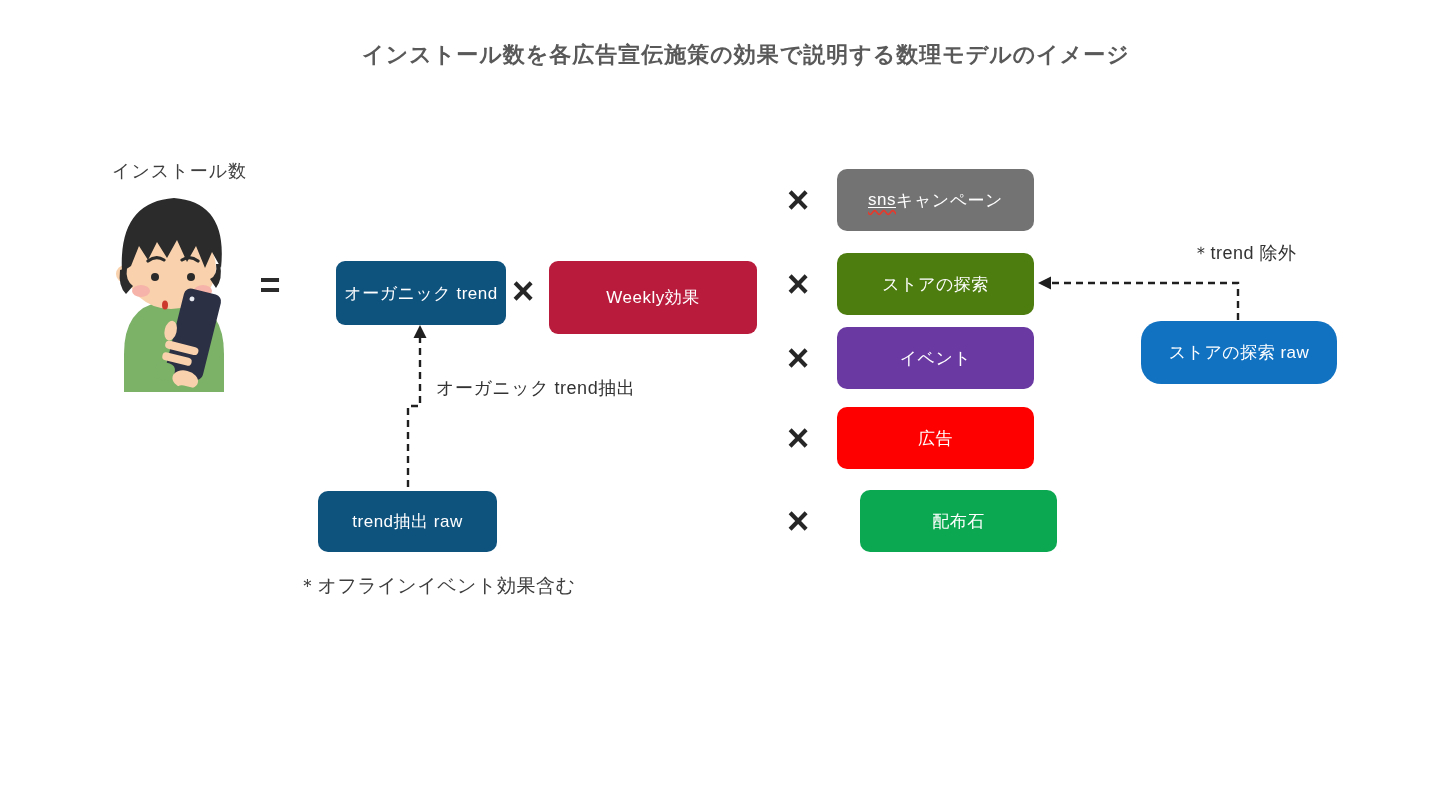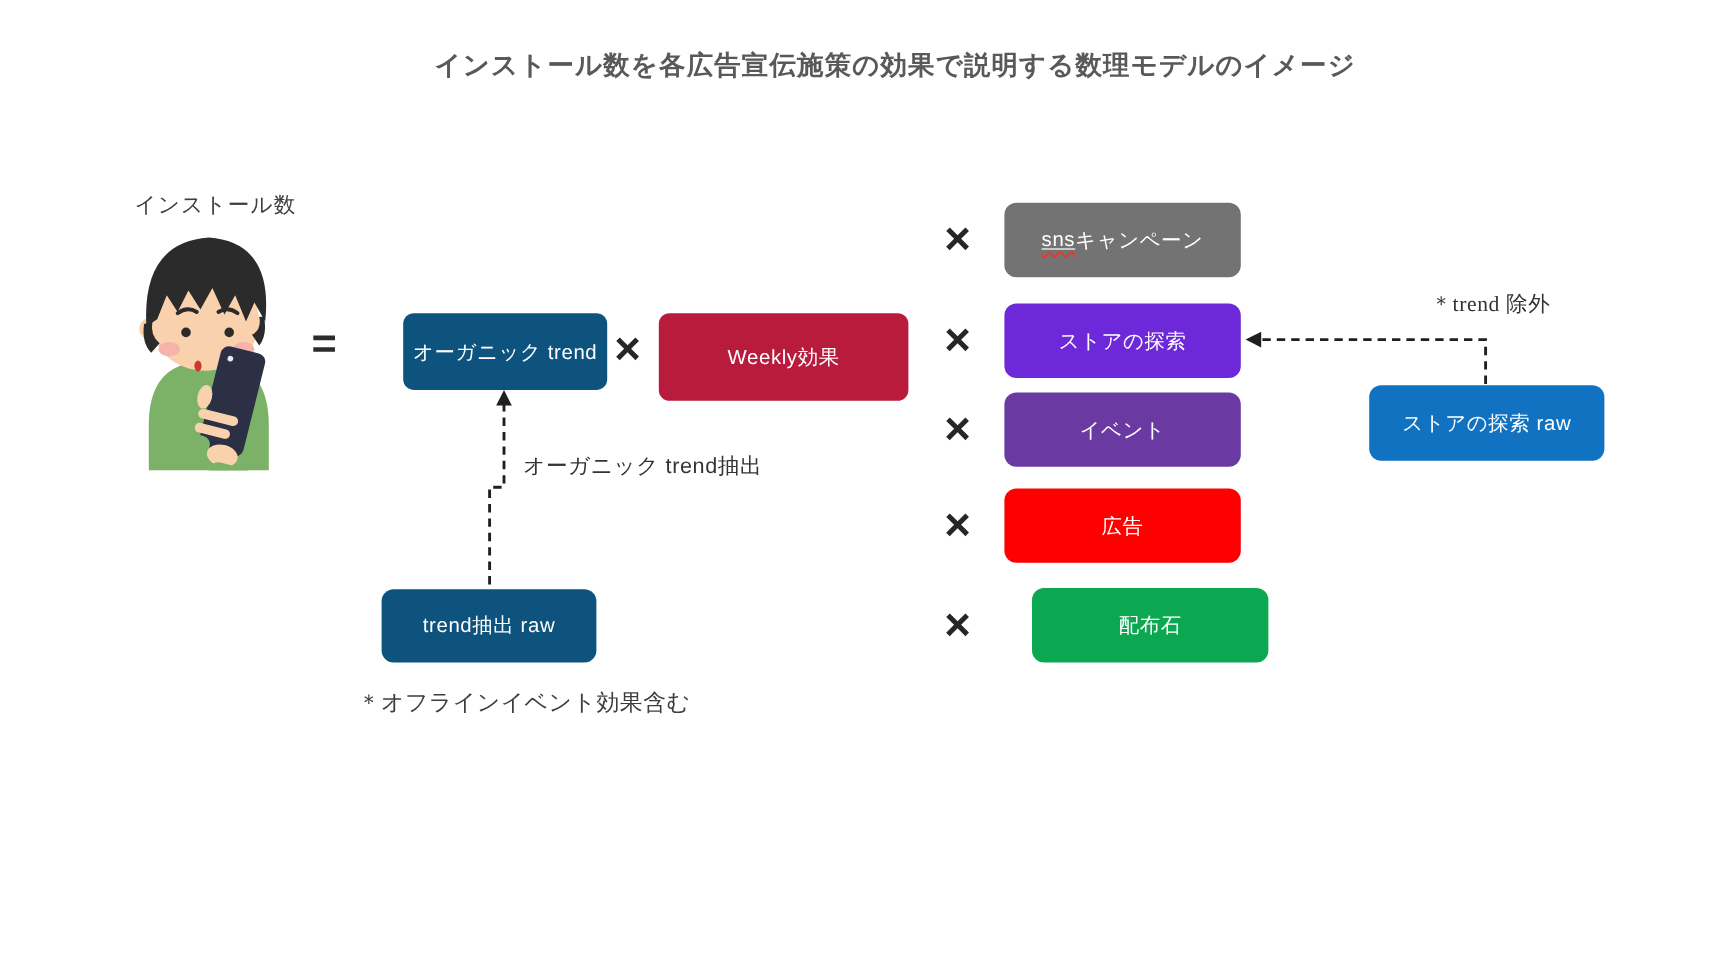--- a/index.html
+++ b/index.html
@@ -34,37 +34,37 @@
   .times-main { position: absolute; left: 505px; top: 272px; width: 36px; text-align: center; }
 
   .box {
     position: absolute; display: flex; align-items: center; justify-content: center;
     color: #ffffff; font-size: 17px; letter-spacing: 0.5px; border-radius: 9px;
     white-space: nowrap;
   }
   .box-organic { left: 336px; top: 261px; width: 170px; height: 64px; }
   .box-weekly  { left: 549px; top: 261px; width: 208px; height: 73px; }
   .box-store-search-raw  { left: 318px; top: 491px; width: 179px; height: 61px; border-radius: 10px; }
-  .box-store-explore-raw { left: 1141px; top: 321px; width: 196px; height: 63px; border-radius: 10px; }
+  .box-store-explore-raw { left: 1141px; top: 321px; width: 196px; height: 63px; border-radius: 20px; }
 
   .factor-row { position: absolute; left: 780px; height: 62px; display: flex; align-items: center; }
   .factor-row .times { width: 36px; text-align: center; }
   .factor-box {
     margin-left: 21px; width: 197px; height: 62px;
     display: flex; align-items: center; justify-content: center;
     color: #ffffff; font-size: 17px; letter-spacing: 0.5px; border-radius: 10px;
     white-space: nowrap;
   }
   .u-wavy { text-decoration: underline wavy #e23b2e; text-underline-offset: 4px; }
   .u-solid { text-decoration: underline; text-underline-offset: 2px; }
 
   .note { position: absolute; color: #333333; font-size: 18px; letter-spacing: 0.5px; white-space: nowrap; }
   .note-organic { left: 436px; top: 376px; }
   .note-offline { left: 298px; top: 573px; font-size: 19px; color: #3d3d3d; }
-  .note-trend   { left: 1192px; top: 241px; font-family: Liberation Serif, serif; }
+  .note-trend   { left: 1192px; top: 241px; }
 
   .connectors { position: absolute; left: 0; top: 0; width: 1440px; height: 810px; pointer-events: none; }
 </style>
 </head>
 <body>
 
 <div class="canvas">
 
   <div class="title">インストール数を各広告宣伝施策の効果で説明する数理モデルのイメージ</div>
 
@@ -115,21 +115,21 @@
 
   <div class="box box-weekly" style="background: rgb(185, 27, 60);">Weekly効果</div>
 
   <div id="factor-column">
       <div class="factor-row" style="top: 169px;">
         <span class="times">×</span>
         <div class="factor-box" style="background: rgb(115, 115, 115);"><span class="u-wavy"><span class="u-solid">sns</span></span> キャンペーン</div>
       </div>
       <div class="factor-row" style="top: 253px;">
         <span class="times">×</span>
-        <div class="factor-box" style="background: #6d28d9; text-align: center;">ストアの探索</div>
+        <div class="factor-box" style="background: #4d7c0f; text-align: center;">ストアの探索</div>
       </div>
       <div class="factor-row" style="top: 327px;">
         <span class="times">×</span>
         <div class="factor-box" style="background: rgb(106, 58, 162);">イベント</div>
       </div>
       <div class="factor-row" style="top: 407px;">
         <span class="times">×</span>
         <div class="factor-box" style="background: rgb(254, 0, 0);">広告</div>
       </div>
       <div class="factor-row" style="top: 490px;">

